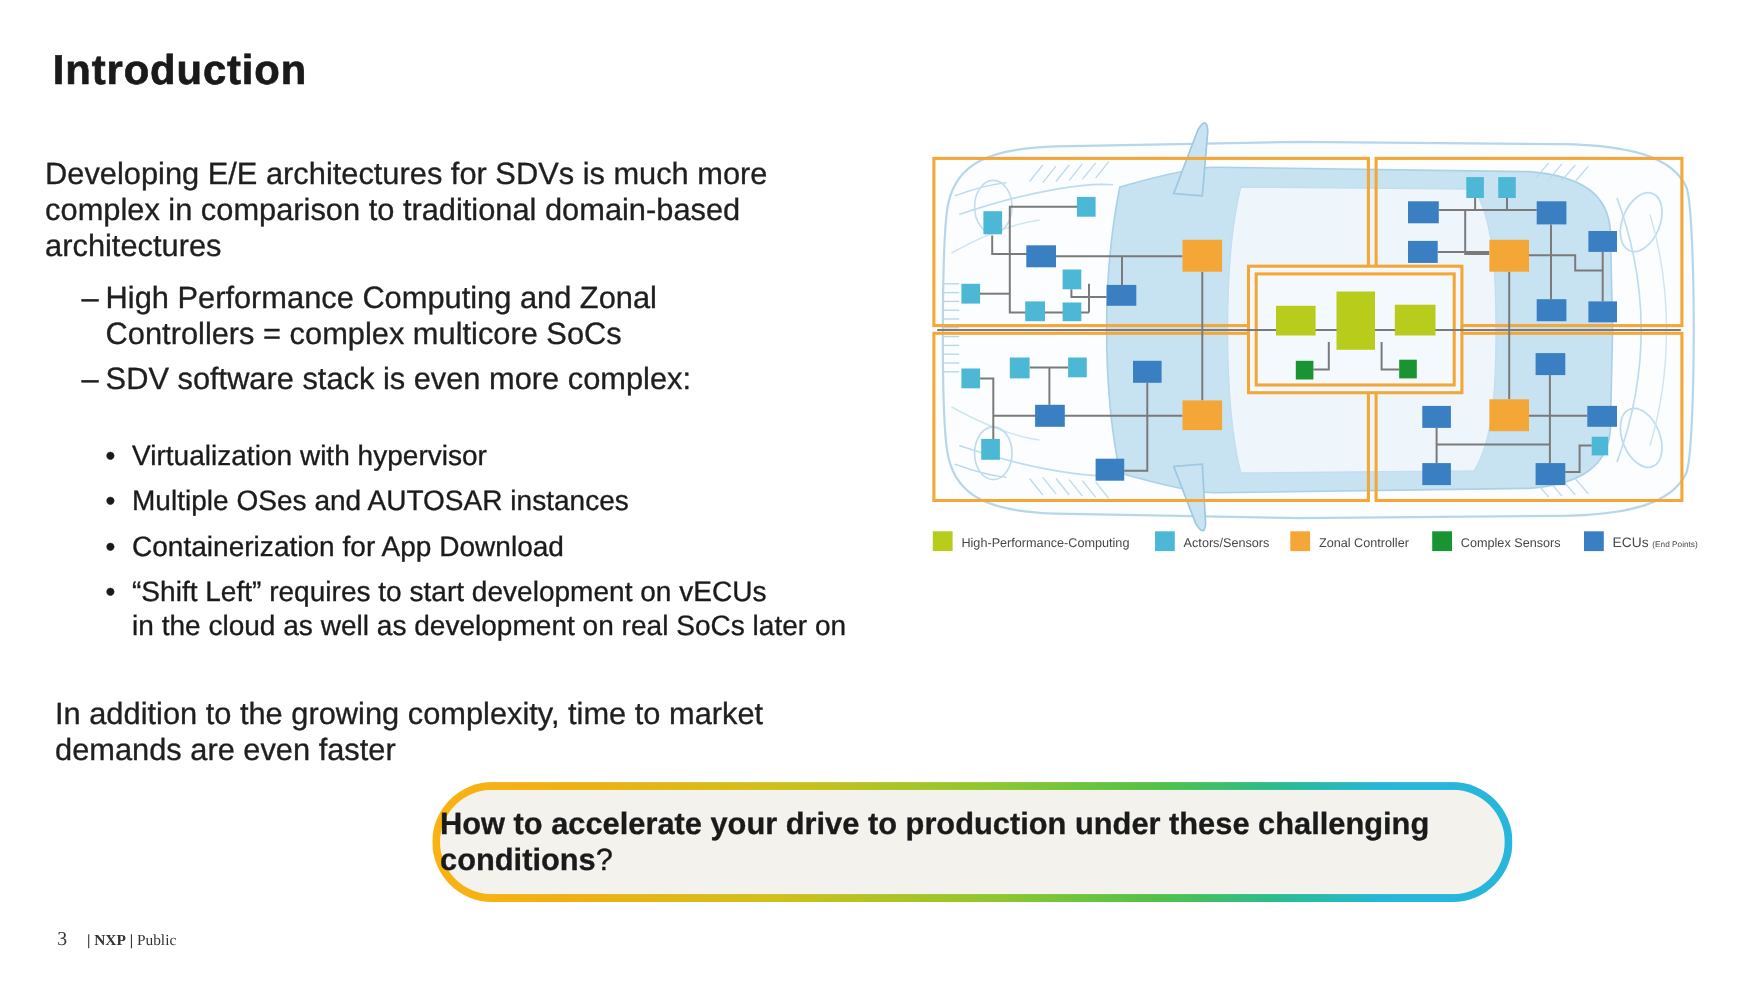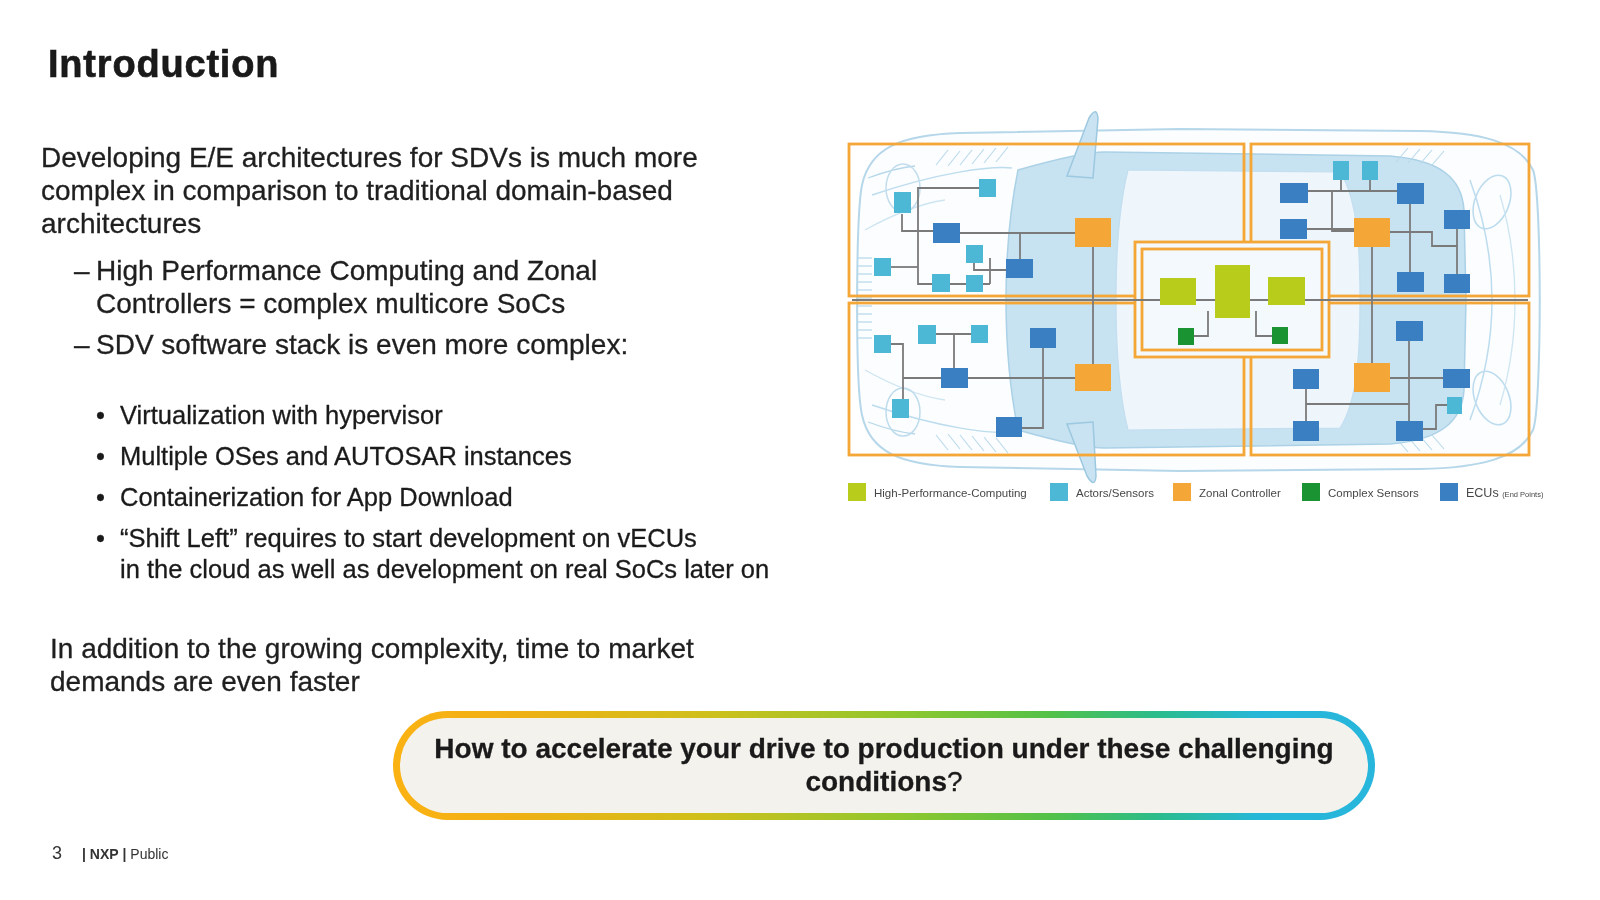--- a/index.html
+++ b/index.html
@@ -12,23 +12,23 @@
   #b2{left:74px;top:328px;}
   .dash{display:inline-block;width:22px;}
   #sub{left:96px;top:400px;}
   .sub-item{font-size:25.5px;line-height:31px;letter-spacing:0px;margin-bottom:10px;position:relative;padding-left:24px;-webkit-text-stroke:0.3px #1f1f1f;}
   .sub-item .dot{position:absolute;left:0;top:0;}
   #para2{left:50px;top:632px;}
   #pill{left:393px;top:711px;width:982px;height:109px;box-sizing:border-box;border-radius:56px;
     border:7px solid transparent;
     background:linear-gradient(#f4f2ed,#f4f2ed) padding-box,
                linear-gradient(90deg,#fbb213 0%,#f0b014 12%,#cfc01b 32%,#8ec72e 52%,#52c148 67%,#2abc8d 78%,#26b7d8 88%,#28b6dc 100%) border-box;
-    text-align:center;}
+    text-align:left;}
   #pill .ptxt{font-size:28px;font-weight:bold;line-height:33px;margin-top:14px;letter-spacing:0px;-webkit-text-stroke:0.3px #1a1a1a;}
-  #footer{left:52px;top:843px;font-size:18px;color:#333;}
+  #footer{left:52px;top:843px;font-size:18px;color:#333;font-family:Liberation Serif, serif;}
   #footer .nxp{font-size:14px;}
 </style>
 </head>
 <body>
 <div class="abs" id="title">Introduction</div>
 <div class="abs body-txt" id="para1">Developing&nbsp;E/E architectures for SDVs is much more<br>complex in comparison to traditional domain-based<br>architectures</div>
 <div class="abs body-txt" id="b1"><span class="dash">–</span>High Performance Computing and Zonal<br><span class="dash">&nbsp;</span>Controllers = complex multicore SoCs</div>
 <div class="abs body-txt" id="b2"><span class="dash">–</span>SDV software stack is even more complex:</div>
 <div class="abs" id="sub">
   <div class="sub-item"><span class="dot">•</span>Virtualization with hypervisor</div>

